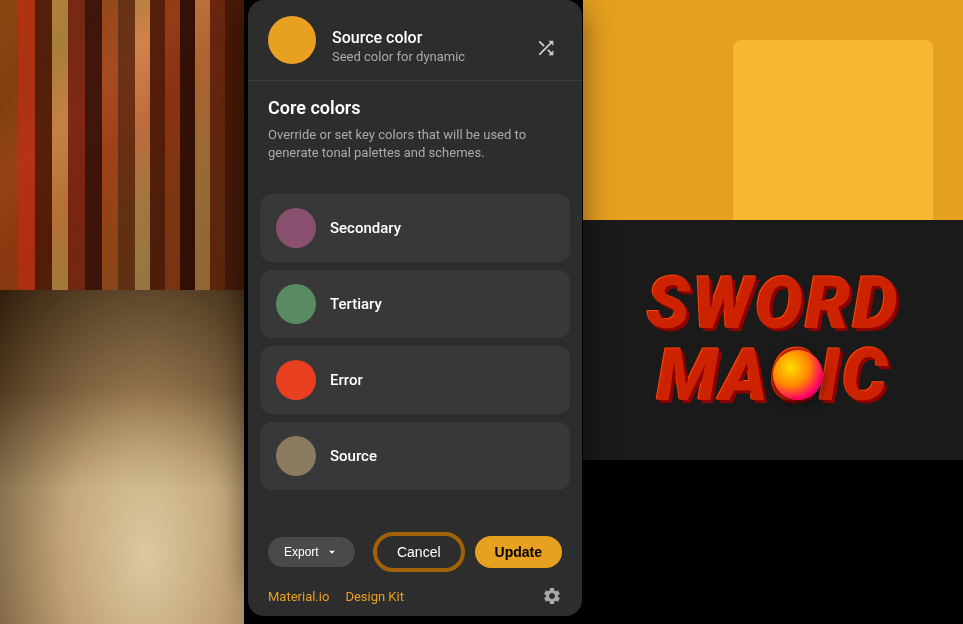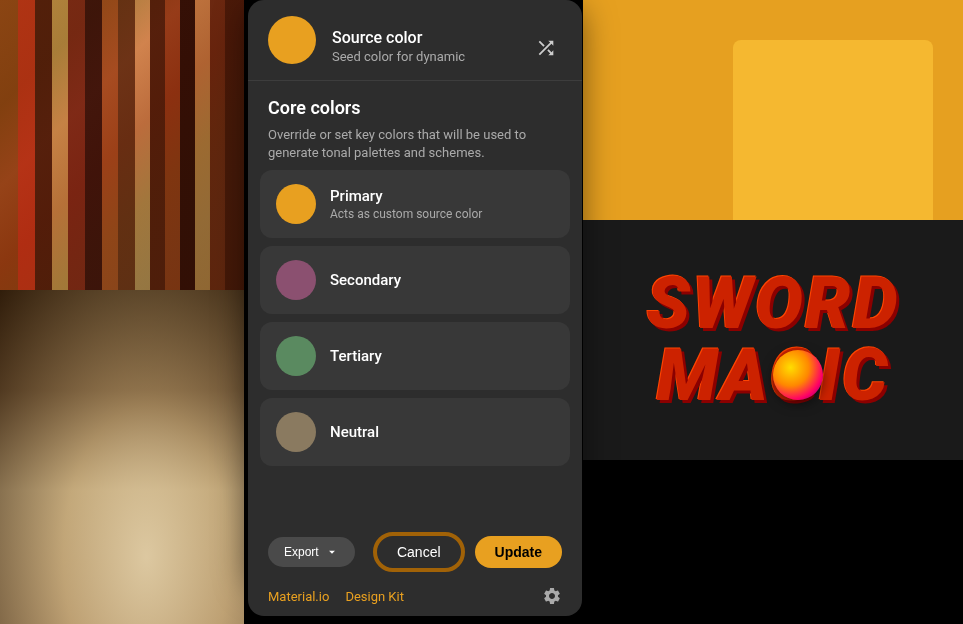--- a/index.html
+++ b/index.html
@@ -187,21 +187,21 @@
       font-size: 18px;
       font-weight: 600;
       color: #ffffff;
       margin-bottom: 8px;
     }
 
     .core-colors-desc {
       font-size: 13px;
       color: #aaaaaa;
       line-height: 1.4;
-      margin-bottom: 0;
+      margin-bottom: 24px;
     }
 
     .color-items-list {
       padding: 0 12px;
       display: flex;
       flex-direction: column;
       gap: 8px;
       overflow-y: auto;
       flex: 1;
     }
@@ -366,47 +366,46 @@
     </div>
   </div>
 
   <div class="core-colors-section">
     <div class="core-colors-title">Core colors</div>
     <div class="core-colors-desc">Override or set key colors that will be used to generate tonal palettes and schemes.</div>
   </div>
 
   <div class="color-items-list">
 
-    <div class="color-item-row">
-      <div class="color-dot" style="background: #e8a020;"></div>
-      <div>
-        <div class="color-item-label">Primary</div>
-        <div class="color-item-sub">Acts as custom source color</div>
-      </div>
-    </div>
 
     <div class="color-item-row">
       <div class="color-dot" style="background: #8B5070;"></div>
       <div>
         <div class="color-item-label">Secondary</div>
       </div>
     </div>
 
     <div class="color-item-row">
       <div class="color-dot" style="background: #5a8a60;"></div>
       <div>
         <div class="color-item-label">Tertiary</div>
       </div>
     </div>
 
+    <div class="color-item-row">
+      <div class="color-dot" style="background: #e84020;"></div>
+      <div>
+        <div class="color-item-label">Error</div>
+      </div>
+    </div>
 
     <div class="color-item-row">
       <div class="color-dot" style="background: #8a7a60;"></div>
       <div>
-        <div class="color-item-label">Neutral</div>
+        <div class="color-item-label">Source</div>
       </div>
     </div>
 
   </div>
 
 </div>
 
 <div class="bottom-bar">
   <button class="export-btn">
     <span>Export</span>

